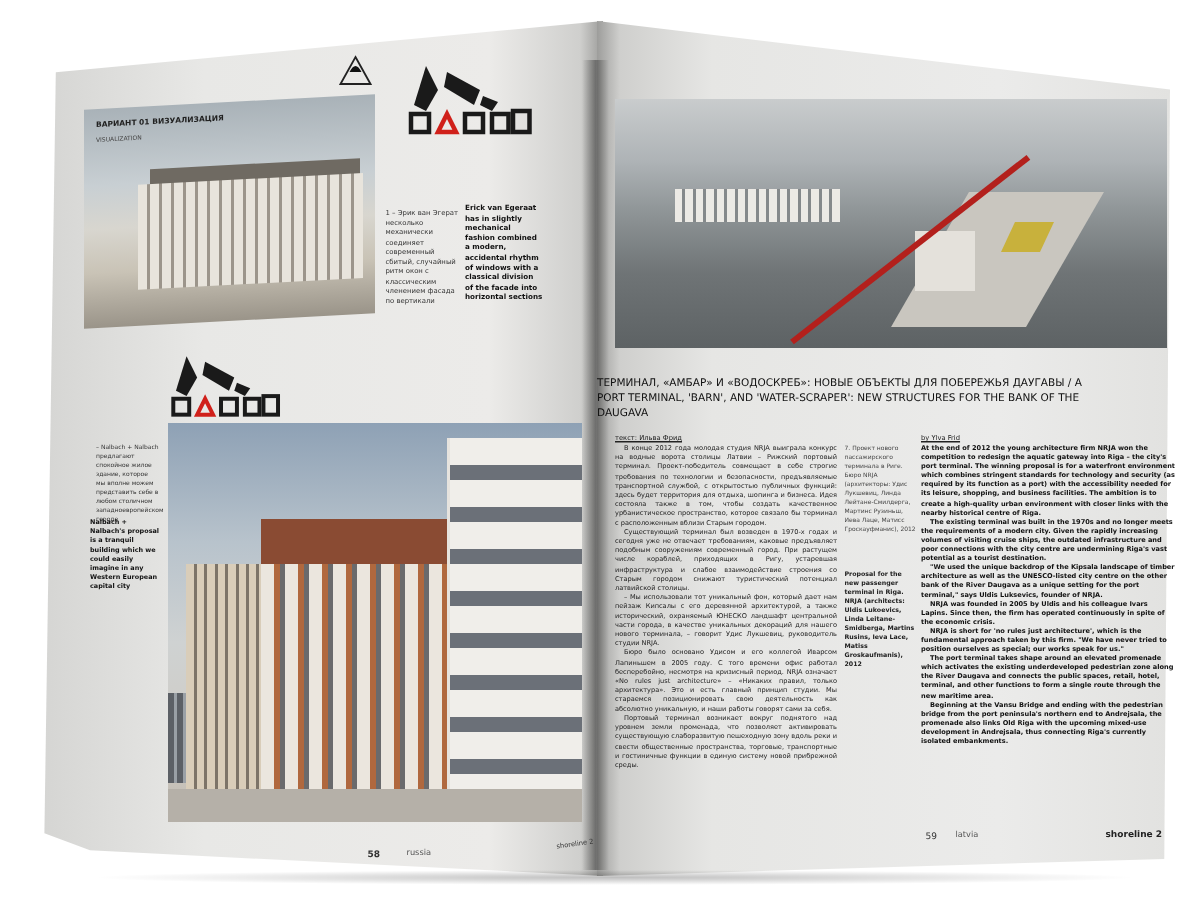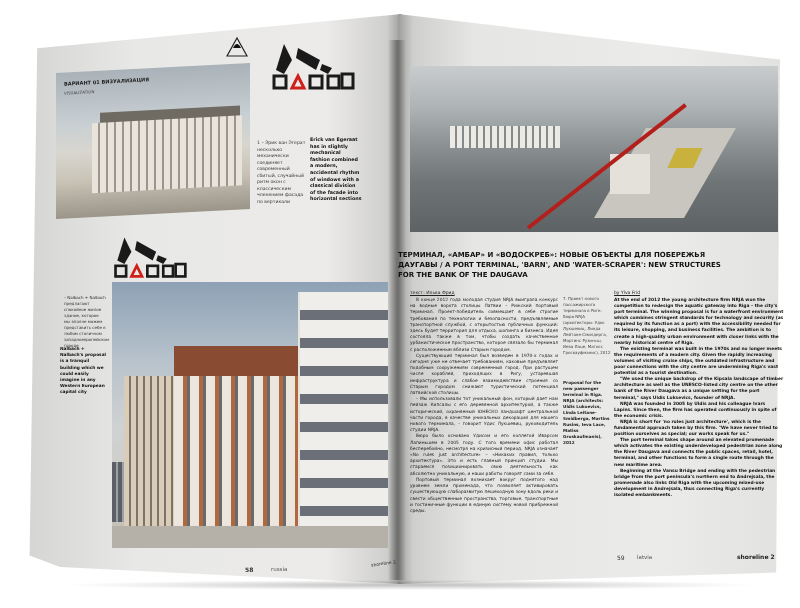--- a/index.html
+++ b/index.html
@@ -42,21 +42,21 @@
   .country-left{position:absolute;left:271px;top:566px;font-size:5.5px;color:#555;}
   .brand-left{position:absolute;left:371px;top:561px;font-size:4.5px;color:#333;transform:rotate(-8deg);}
   
   .aerial-image{position:absolute;left:410px;top:66px;width:368px;height:166px;
     background:linear-gradient(180deg,#c9cccd 0%,#aeb3b6 25%,#8f9597 45%,#6f7476 70%,#5d6264 100%);}
   .pier{position:absolute;left:210px;top:62px;width:90px;height:90px;background:#c9c6bf;transform:skewX(-30deg);}
   .promenade{position:absolute;left:118px;top:62px;width:200px;height:4px;background:#b3201c;transform:rotate(-38deg);transform-origin:left center;top:160px;}
   .yellow-roof{position:absolute;left:262px;top:82px;width:26px;height:20px;background:#c8b13c;transform:skewX(-25deg);}
   .terminal-block{position:absolute;left:200px;top:88px;width:40px;height:40px;background:#e4e1db;}
   .bldg-row{position:absolute;left:40px;top:60px;width:110px;height:22px;background:repeating-linear-gradient(90deg,#eceae5 0 5px,#85898b 5px 7px);}
-  .headline{position:absolute;left:398px;top:250px;width:340px;font-size:7px;line-height:10px;color:#111;font-weight:bold;}
+  .headline{position:absolute;left:398px;top:250px;width:340px;font-size:7px;line-height:10px;color:#111;font-weight:normal;}
   .byline-ru{position:absolute;left:410px;top:290px;font-size:4.5px;color:#222;text-decoration:underline;}
   .body-ru{position:absolute;left:410px;top:297px;width:148px;font-size:4.4px;line-height:6.2px;color:#222;text-align:justify;}
   .body-ru p{margin:0;text-indent:6px;}
   .caption-ru-right{position:absolute;left:563px;top:296px;width:48px;font-size:4px;line-height:6px;color:#444;}
   .caption-en-right{position:absolute;left:563px;top:380px;width:48px;font-size:4.2px;line-height:6px;color:#222;font-weight:bold;}
   .byline-en{position:absolute;left:614px;top:290px;font-size:4.5px;color:#222;text-decoration:underline;}
   .body-en{position:absolute;left:614px;top:297px;width:170px;font-size:4.4px;line-height:6.1px;color:#111;font-weight:bold;}
   .body-en p{margin:0;text-indent:6px;}
   .body-en p:first-child{text-indent:0;}
   .page-num-right{position:absolute;left:617px;top:554px;font-size:6px;color:#333;}

